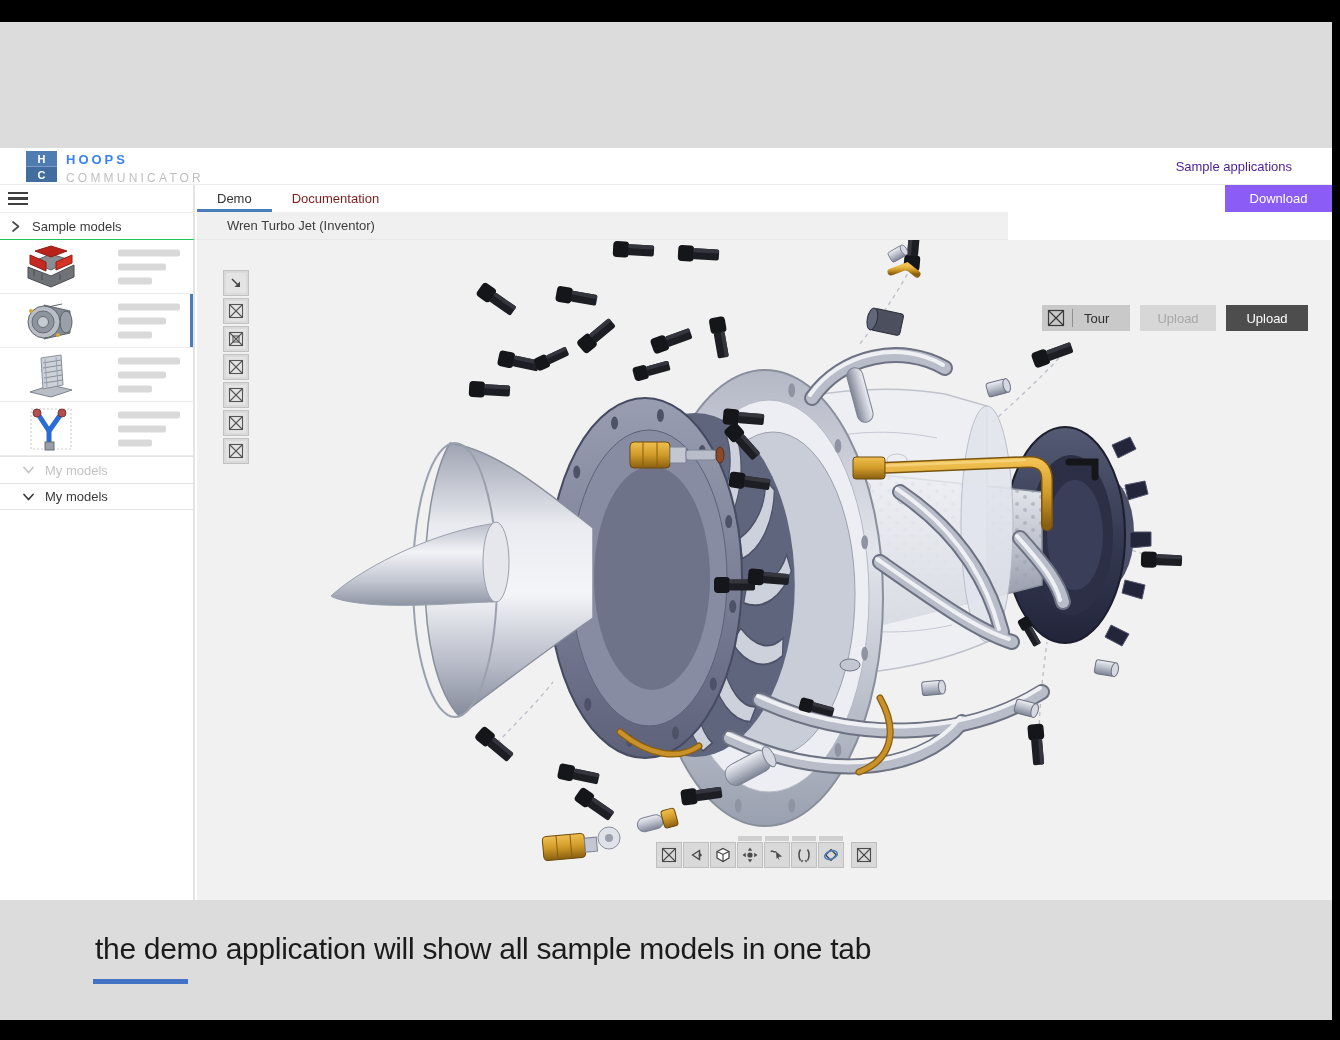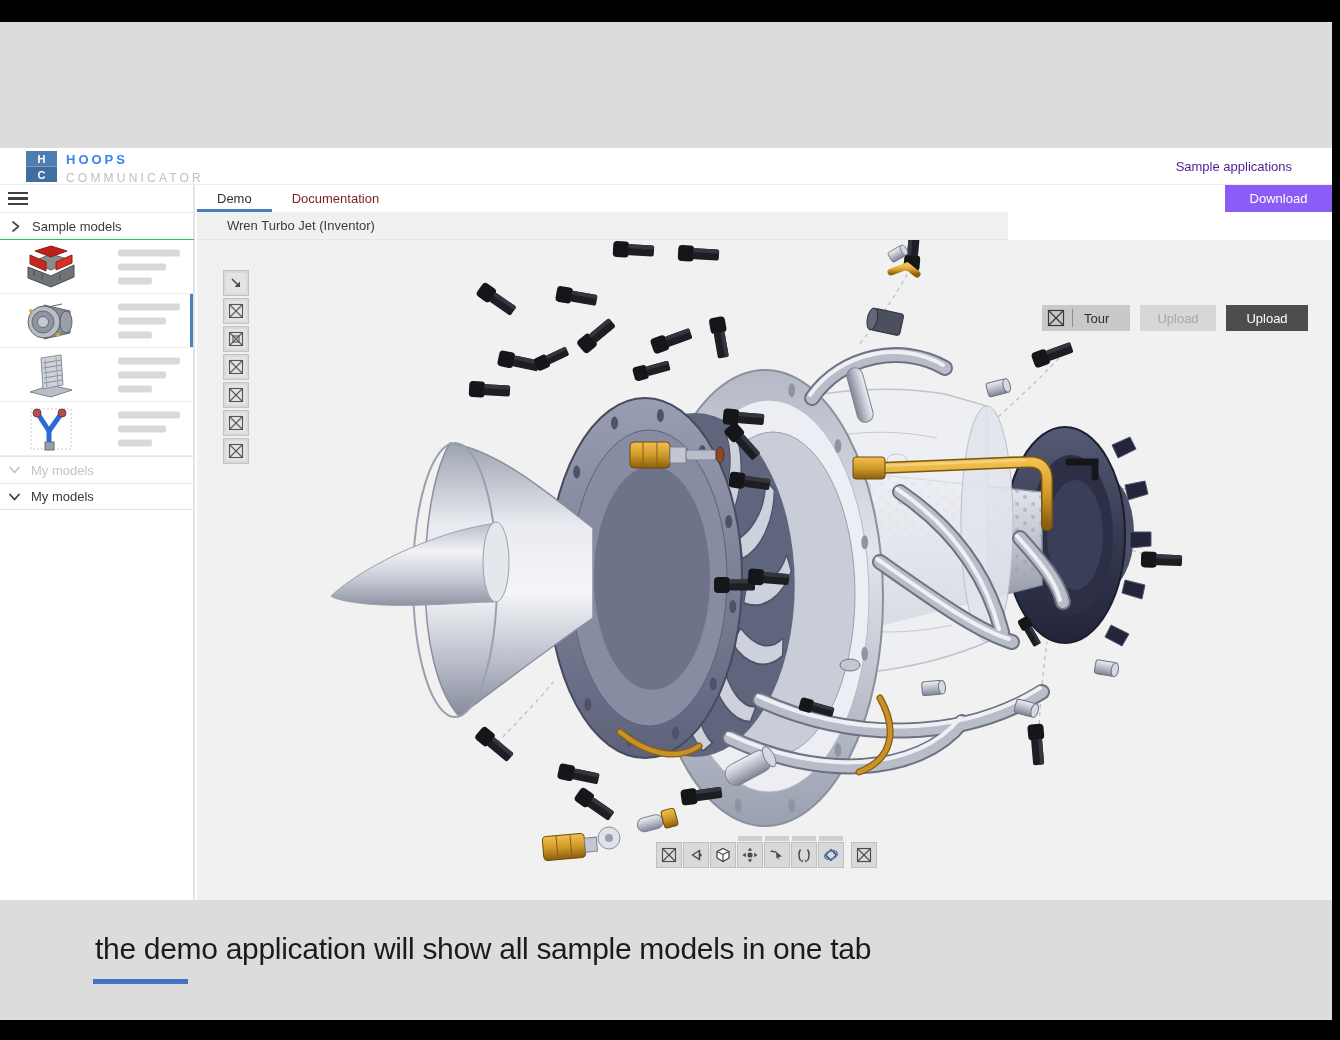--- a/index.html
+++ b/index.html
@@ -45,21 +45,21 @@
 
   
   .main { position:absolute; left:0; top:92px; width:100%; height:660px; }
   .sidebar { position:absolute; left:0; top:0; width:195px; height:660px; background:#fff; border-right:2px solid #e4e4e4; }
   .model-item { position:relative; height:54px; border-bottom:1px solid #ececec; display:flex; align-items:center; cursor:pointer; }
   .model-item .thumb { margin-left:18px; width:66px; height:48px; }
   .model-item.selected::after { content:""; position:absolute; right:0; top:0; bottom:0; width:3px; background:#4a7ebb; }
   .bars { position:absolute; left:118px; top:50%; transform:translateY(-50%); display:flex; flex-direction:column; gap:7px; }
   .bar { height:7px; border-radius:2px; background:#d9d9d9; }
   .bar.b1 { width:62px; } .bar.b2 { width:48px; } .bar.b3 { width:34px; }
-  .side-row { height:27px; display:flex; align-items:center; padding-left:8px; border-top:1px solid #e4e4e4; cursor:pointer; background:#fff; }
+  .side-row { height:27px; display:flex; align-items:center; padding-left:22px; border-top:1px solid #e4e4e4; cursor:pointer; background:#fff; }
   .side-row .lbl { font-size:13px; margin-left:10px; }
   .side-row.dim .lbl { color:#c4c4c4; }
   .side-row.dim svg polyline { stroke:#c4c4c4; }
   .side-row.dark { border-bottom:1px solid #e4e4e4; }
   .side-row.dark .lbl { color:#3a3a3a; }
 
   
   .viewer { position:absolute; left:197px; top:0; width:1135px; height:660px; background:#f1f1f2; overflow:hidden; }
   .engine-svg { position:absolute; left:0; top:0; }
 

